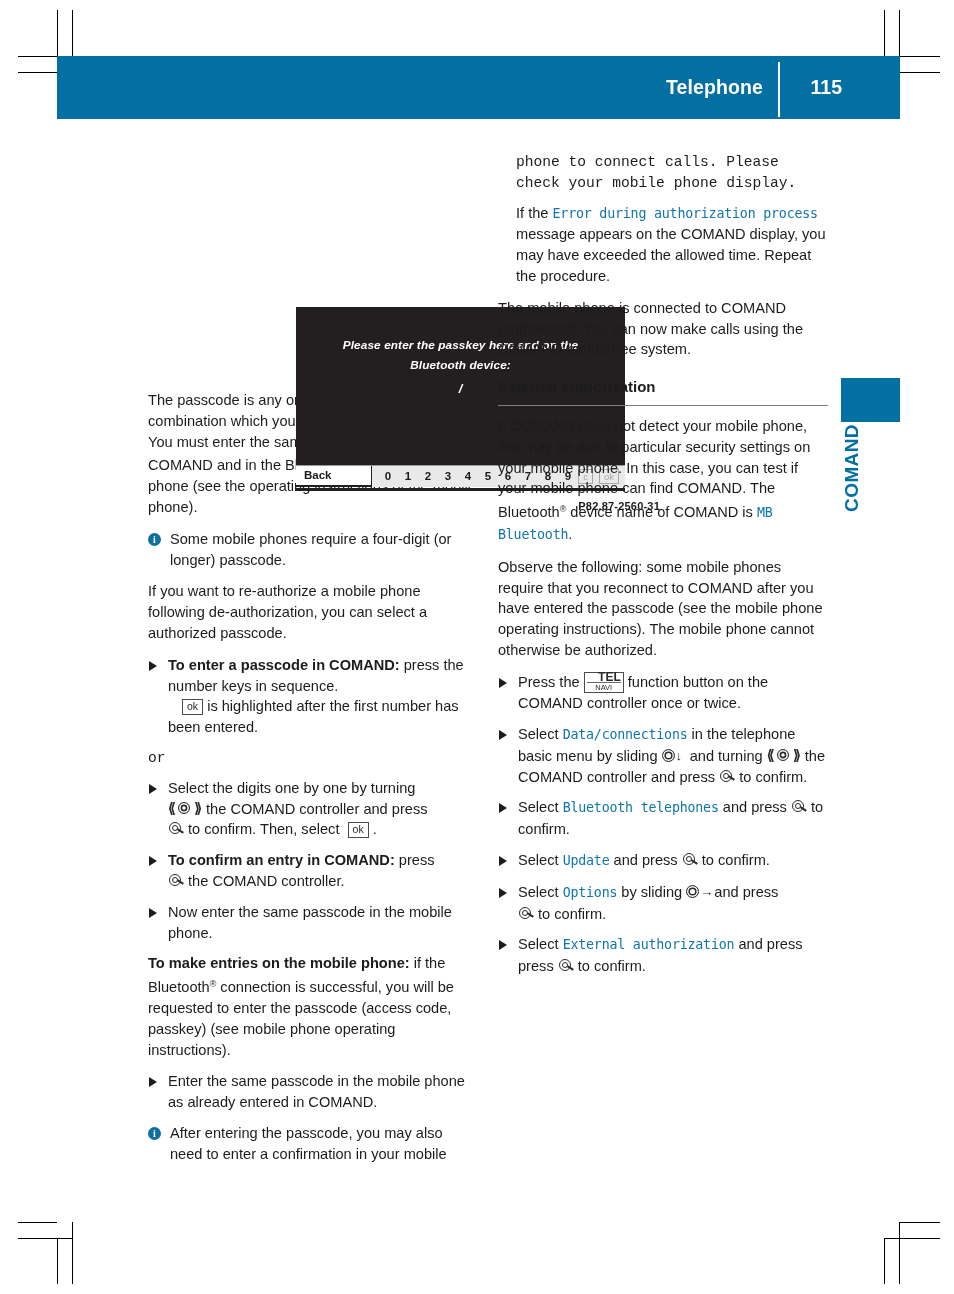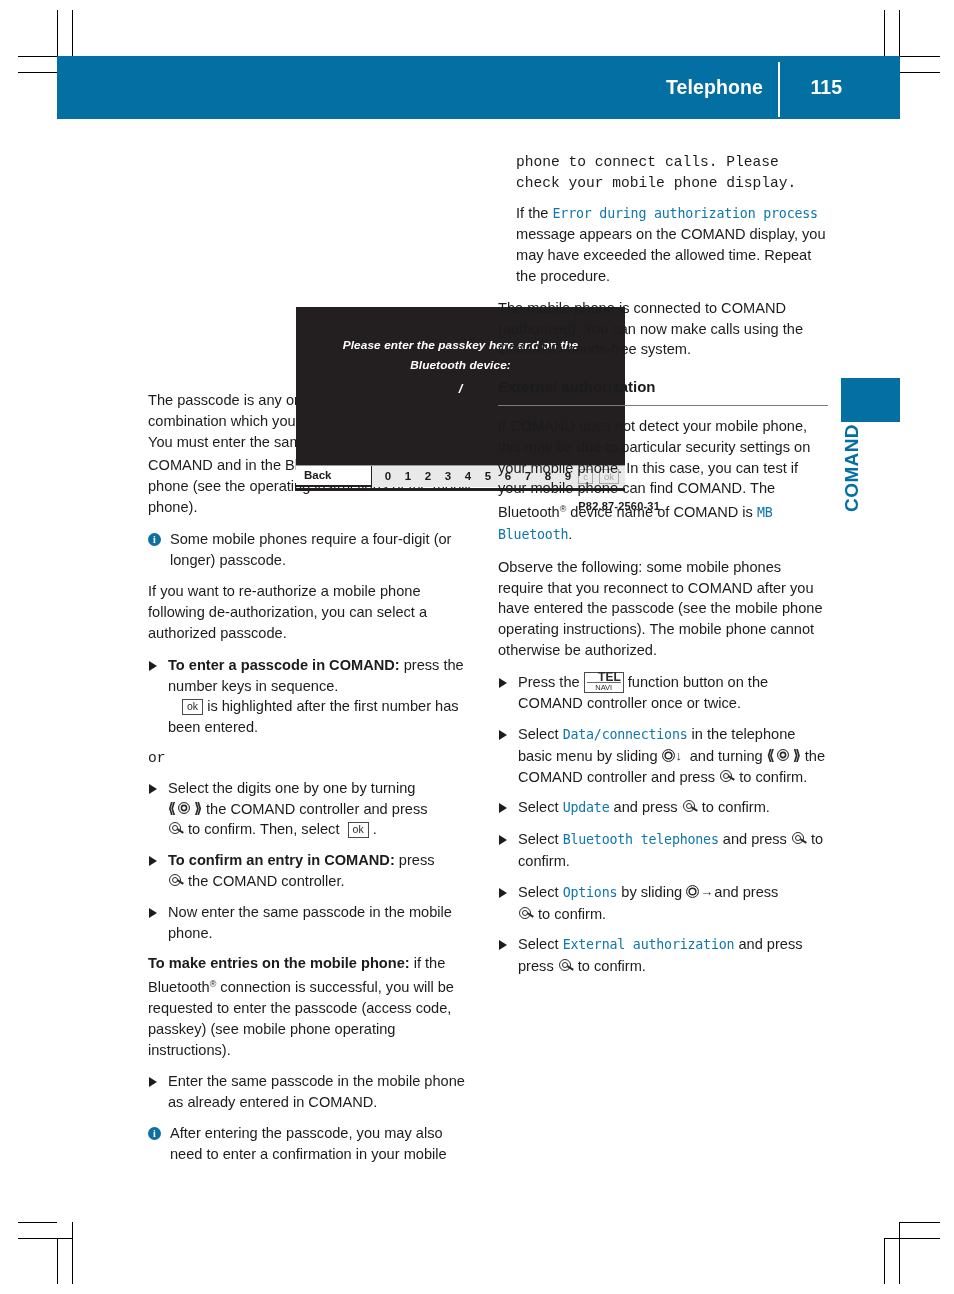--- a/index.html
+++ b/index.html
@@ -483,27 +483,27 @@
   <div class="step">
     <span class="bullet"></span>
     <span>Select </span><span class="ui">Data/connections</span><span> in the telephone basic menu by sliding</span>
     <span class="gl gl-slide"><span class="ring"></span><span class="arw">↓</span></span><span> and turning</span>
     <span class="gl gl-turn"><span class="pl">⟪</span><span class="ring"></span><span class="pr">⟫</span></span><span> the COMAND controller and press</span>
     <span class="gl gl-press"><span class="ring"></span><span class="inner"></span><span class="tail"></span></span><span> to confirm.</span>
   </div>
 
   <div class="step">
     <span class="bullet"></span>
+    <span>Select </span><span class="ui">Bluetooth telephones</span><span> and press</span>
+    <span class="gl gl-press"><span class="ring"></span><span class="inner"></span><span class="tail"></span></span><span> to confirm.</span>
+  </div>
+
+  <div class="step">
+    <span class="bullet"></span>
     <span>Select </span><span class="ui">Update</span><span> and press</span>
-    <span class="gl gl-press"><span class="ring"></span><span class="inner"></span><span class="tail"></span></span><span> to confirm.</span>
-  </div>
-
-  <div class="step">
-    <span class="bullet"></span>
-    <span>Select </span><span class="ui">Bluetooth telephones</span><span> and press</span>
     <span class="gl gl-press"><span class="ring"></span><span class="inner"></span><span class="tail"></span></span><span> to confirm.</span>
   </div>
 
   <div class="step">
     <span class="bullet"></span>
     <span>Select </span><span class="ui">Options</span><span> by sliding</span>
     <span class="gl gl-slide"><span class="ring"></span><span class="arw">→</span></span><span> and press</span><br>
     <span class="gl gl-press"><span class="ring"></span><span class="inner"></span><span class="tail"></span></span><span> to confirm.</span>
   </div>
 

